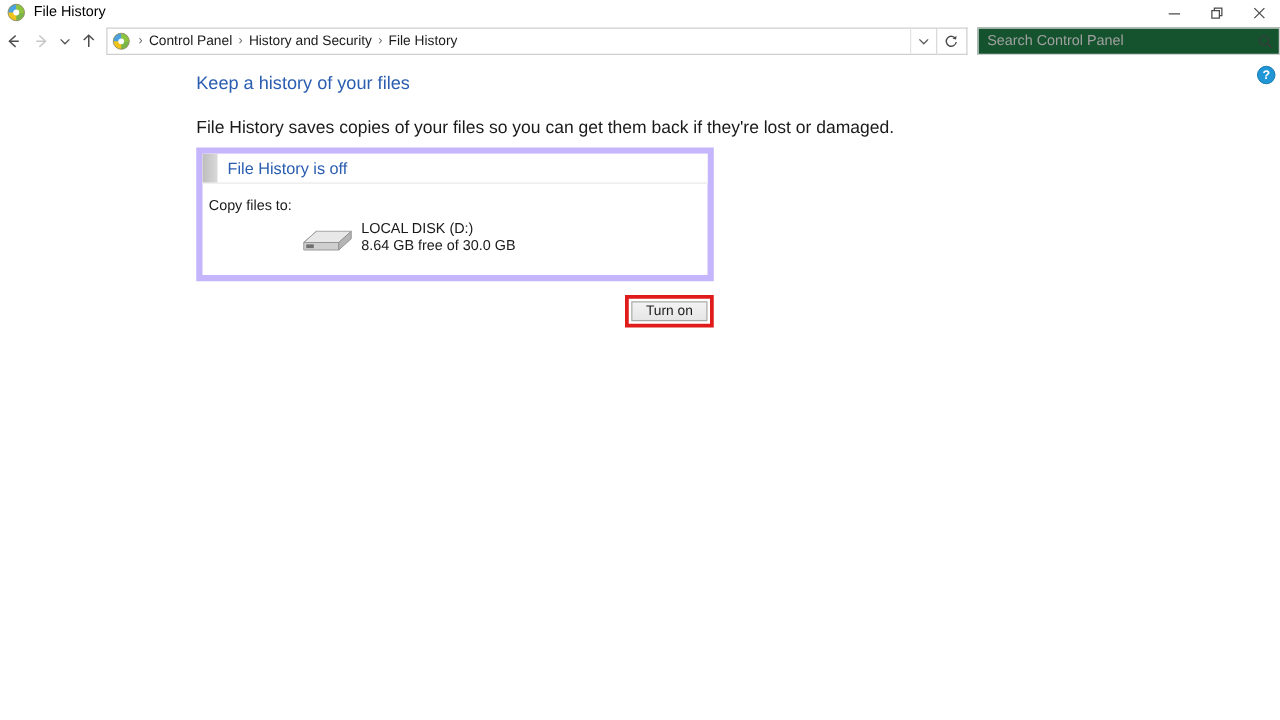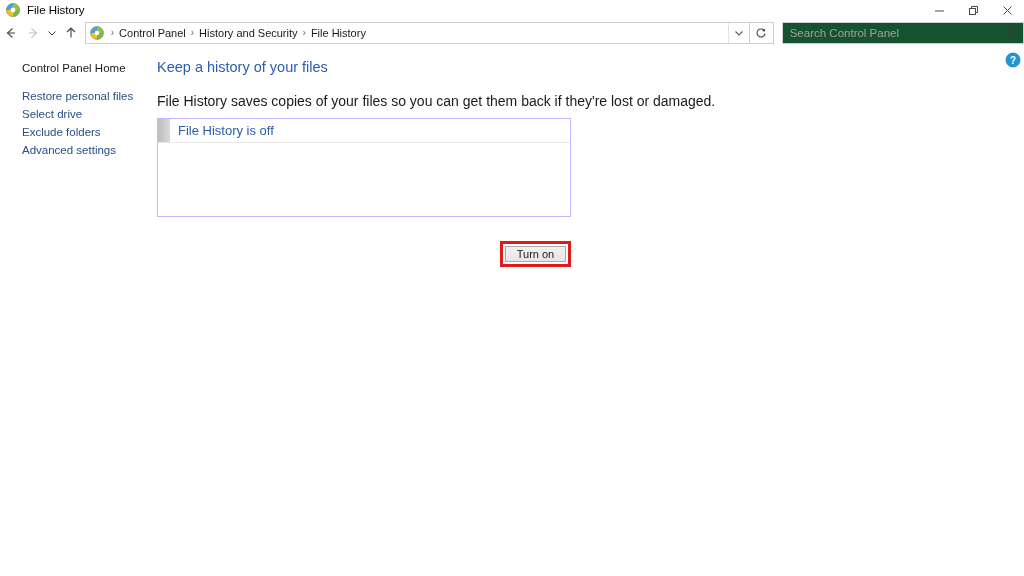--- a/index.html
+++ b/index.html
@@ -202,21 +202,21 @@
   .page-desc {
     font-size: 14px;
     color: #1a1a1a;
     margin-top: 17px;
     line-height: 16px;
   }
 
   .status-panel {
     margin-top: 9px;
     width: 414px;
-    border: 1px solid #c4b5fd;
+    border: 5px solid #c4b5fd;
     box-sizing: border-box;
     background: #ffffff;
   }
   .status-header {
     height: 23px;
     display: flex;
     align-items: center;
     border-bottom: 1px solid #eaeaea;
     background: #ffffff;
   }
@@ -270,21 +270,21 @@
     font-size: 11.5px;
     color: #1a1a1a;
     line-height: 14px;
     white-space: nowrap;
   }
 
   .button-row {
     width: 414px;
     display: flex;
     justify-content: flex-end;
-    margin-top: 24px;
+    margin-top: 11px;
   }
   .highlight-box {
     border: 3px solid #e01b1b;
     padding: 2px;
     display: inline-block;
     background: transparent;
     box-sizing: border-box;
   }
   .turn-on-btn {
     width: 61px;
@@ -410,38 +410,49 @@
       <svg width="13" height="13" viewBox="0 0 13 13">
         <circle cx="5.3" cy="5.3" r="3.6" fill="none" stroke="currentColor" stroke-width="1.1"></circle>
         <line x1="8.0" y1="8.0" x2="11.5" y2="11.5" stroke="currentColor" stroke-width="1.1"></line>
       </svg>
     </span>
   </div>
 </div>
 
 <div class="content">
 
-  <div class="sidebar">
-    <div class="side-link home">Control Panel Home</div>
-    <div class="side-link">Restore personal files</div>
-    <div class="side-link">Select drive</div>
-    <div class="side-link">Exclude folders</div>
-    <div class="side-link">Advanced settings</div>
-  </div>
 
   <div class="main">
     <div class="page-title">Keep a history of your files</div>
     <div class="page-desc">File History saves copies of your files so you can get them back if they're lost or damaged.</div>
 
     <div class="status-panel">
       <div class="status-header">
         <div class="status-accent"></div>
         <div class="status-title">File History is off</div>
       </div>
       <div class="status-body">
+        <div class="kv-row">
+          <span class="kv-label">Copy files to:</span>
+        </div>
+        <div class="drive-block">
+          <span class="drive-icon">
+            <svg width="46" height="30" viewBox="0 0 46 30">
+              <polygon points="4,19 14,10 42,10 32,19" fill="#e8e8e8" stroke="#9a9a9a" stroke-width="0.7"></polygon>
+              <polygon points="4,19 32,19 32,25 4,25" fill="#cfcfcf" stroke="#8f8f8f" stroke-width="0.7"></polygon>
+              <polygon points="32,19 42,10 42,16 32,25" fill="#b4b4b4" stroke="#8f8f8f" stroke-width="0.7"></polygon>
+              <rect x="6" y="20.5" width="6" height="3" fill="#6f6f6f"></rect>
+              <line x1="14" y1="10" x2="4" y2="19" stroke="#9a9a9a" stroke-width="0.7"></line>
+            </svg>
+          </span>
+          <span class="drive-text">
+            <span>LOCAL DISK (D:)</span><br>
+            <span>8.64 GB free of 30.0 GB</span>
+          </span>
+        </div>
       </div>
     </div>
 
     <div class="button-row">
       <div class="highlight-box">
         <button class="turn-on-btn">Turn on</button>
       </div>
     </div>
   </div>
 

